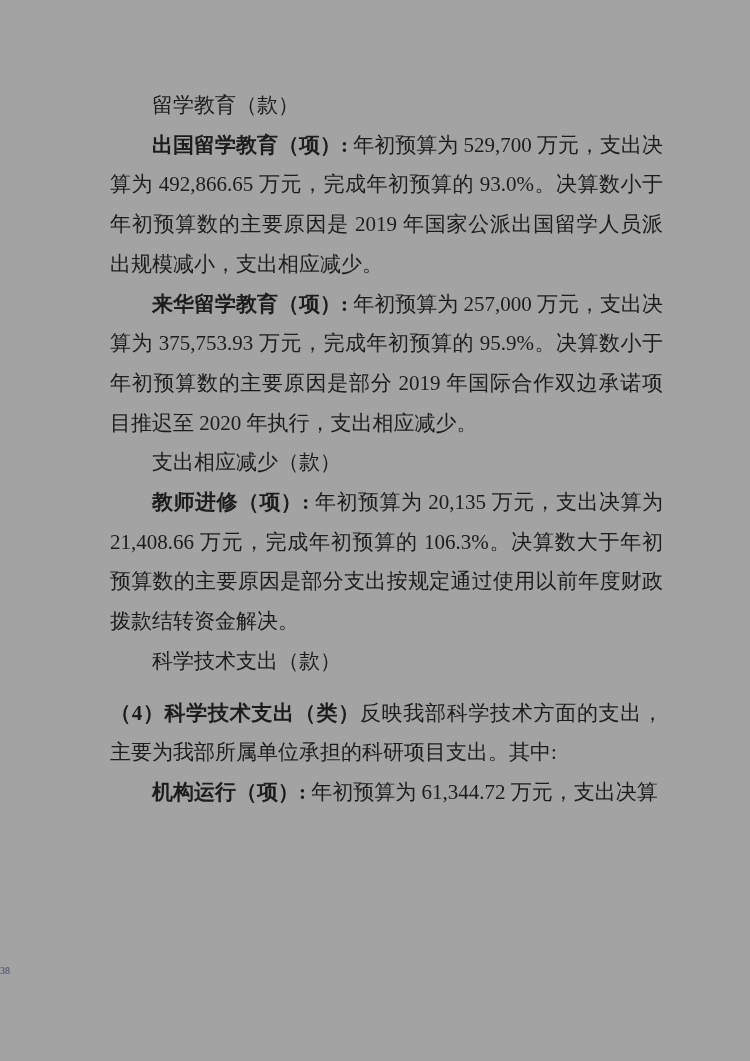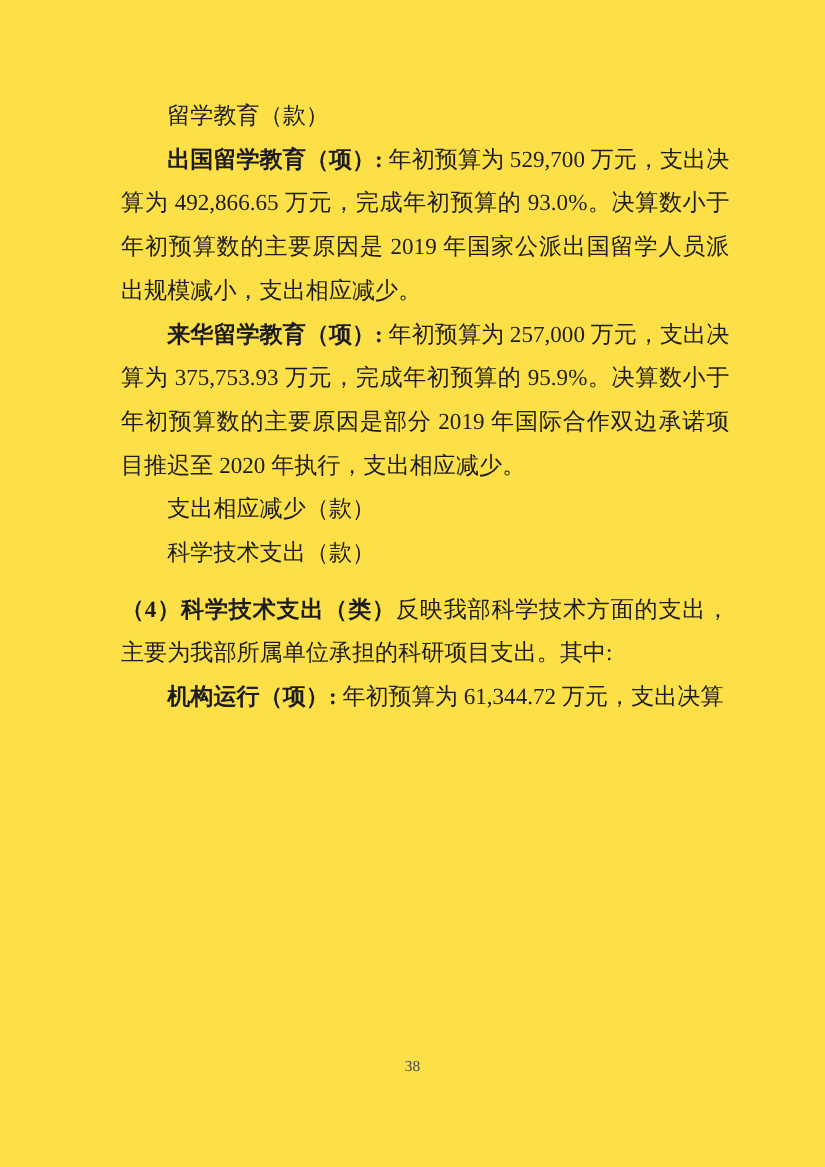--- a/index.html
+++ b/index.html
@@ -4,21 +4,21 @@
 <style>
   html, body {
     margin: 0;
     padding: 0;
     background: #ffffff;
   }
   .page {
     position: relative;
     width: 750px;
     height: 1061px;
-    background: #fde047;
+    background: #a3a3a3;
     overflow: hidden;
     font-family: "Liberation Serif", "DejaVu Serif", serif;
     color: #1c1c1e;
   }
   .content {
     position: absolute;
     left: 110px;
     top: 86px;
     width: 553px;
     font-size: 21px;
@@ -40,41 +40,42 @@
   }
   .para.no-indent {
     text-indent: 0;
     margin-top: 12px;
   }
   .page-footer {
     position: absolute;
     top: 963px;
     left: 0;
     width: 100%;
-    text-align: center;
-    font-size: 14px;
+    text-align: left;
+    font-size: 10px;
     line-height: 16px;
     color: #3e4a63;
     font-family: "Liberation Serif", "DejaVu Serif", serif;
   }
 </style>
 </head>
 <body>
 
 <div class="page">
   <div class="content">
 
     <h3 class="heading">留学教育（款）</h3>
 
     <p class="para"><span class="lead">出国留学教育（项）: </span><span class="body-text">年初预算为 529,700 万元，支出决算为 492,866.65 万元，完成年初预算的 93.0%。决算数小于年初预算数的主要原因是 2019 年国家公派出国留学人员派出规模减小，支出相应减少。</span></p>
 
     <p class="para"><span class="lead">来华留学教育（项）: </span><span class="body-text">年初预算为 257,000 万元，支出决算为 375,753.93 万元，完成年初预算的 95.9%。决算数小于年初预算数的主要原因是部分 2019 年国际合作双边承诺项目推迟至 2020 年执行，支出相应减少。</span></p>
 
     <h3 class="heading">支出相应减少（款）</h3>
 
+    <p class="para"><span class="lead">教师进修（项）: </span><span class="body-text">年初预算为 20,135 万元，支出决算为 21,408.66 万元，完成年初预算的 106.3%。决算数大于年初预算数的主要原因是部分支出按规定通过使用以前年度财政拨款结转资金解决。</span></p>
 
     <h3 class="heading">科学技术支出（款）</h3>
 
 
     <p class="para no-indent"><span class="lead">（4）科学技术支出（类）</span><span class="body-text">反映我部科学技术方面的支出，主要为我部所属单位承担的科研项目支出。其中:</span></p>
 
 
     <p class="para"><span class="lead">机构运行（项）: </span><span class="body-text">年初预算为 61,344.72 万元，支出决算</span></p>
 
   </div>

